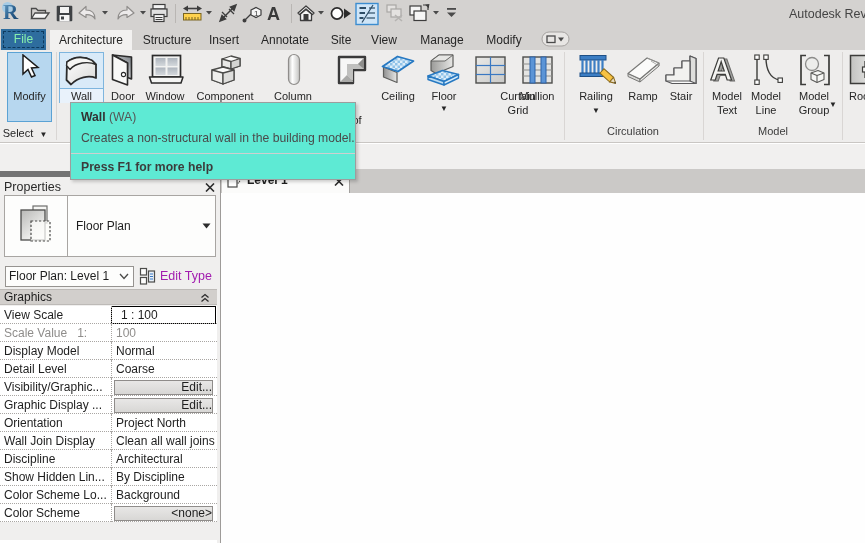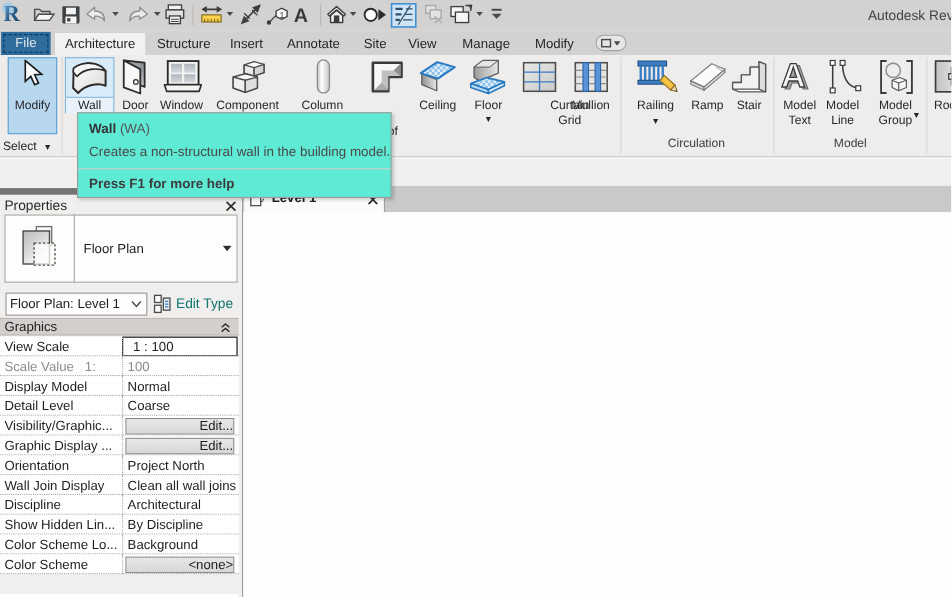--- a/index.html
+++ b/index.html
@@ -12,21 +12,21 @@
 #titlebar { left:0; top:0; width:865px; height:28px; background:#d4d2d0; }
 #tabrow { left:0; top:28px; width:865px; height:22px; background:#d4d2d0; }
 #ribbon { left:0; top:50px; width:865px; height:93px; background:#eeedec; border-bottom:1px solid #c9c6c3; }
 #optionsbar { left:0; top:144px; width:865px; height:27px; background:#f1f0ef; }
 #viewtabbar { left:221px; top:169px; width:644px; height:23.5px; background:#cbc9c7; }
 #drawarea { left:221px; top:192.5px; width:644px; height:350.5px; background:#fefefe; }
 .title { color:#444; font-size:12.5px; }
 
 
 .tab { position:absolute; top:2px; height:20px; line-height:20px; font-size:12px; color:#262626; text-align:center; }
-#filetab { left:1px; top:1px; width:45px; height:21px; background:#2e6d9e; color:#e5e5e5; }
+#filetab { left:1px; top:1px; width:45px; height:21px; background:#2e6d9e; color:#86efac; }
 #filetab .focus { position:absolute; left:2px; top:2px; right:2px; bottom:2px; border:1px dashed #0d3a5e; }
 .seltab { background:#f2f1f0; }
 .rlabel { position:absolute; width:100%; text-align:center; font-size:11px; color:#262626; line-height:13.5px; }
 .plabel { position:absolute; text-align:center; font-size:11px; color:#3c3c3c; }
 .vsep { position:absolute; top:52px; height:88px; width:1px; background:#d9d6d4; }
 
 
 #tooltip { left:70px; top:102px; width:286px; height:78px; background:#5eead4; border:1px solid #9d9d9d; box-shadow:2px 2px 3px rgba(0,0,0,0.18); font-size:12.2px; color:#444; }
 
 
@@ -446,21 +446,21 @@
         <rect x="1.5" y="1.5" width="6" height="6.5"></rect>
         <rect x="1.5" y="10.5" width="6" height="6.5"></rect>
         <rect x="9.5" y="4" width="6" height="11" fill="#e8f0f8"></rect>
       </g>
       <g stroke="#3a78c2" stroke-width="1">
           <line x1="11" y1="7" x2="14" y2="7"></line>
           <line x1="11" y1="9.5" x2="14" y2="9.5"></line>
           <line x1="11" y1="12" x2="14" y2="12"></line>
         </g>
     </svg>
-    <div class="abs" style="left:160px; top:98px; font-size:12.5px; color:#0f766e;">Edit Type</div>
+    <div class="abs" style="left:160px; top:98px; font-size:12.5px; color:#a21caf;">Edit Type</div>
 
     <div class="sechead" style="top:118px;">Graphics
       <svg class="abs" style="left:200px; top:3px;" width="10" height="10" viewBox="0 0 10 10">
           <path d="M1.5,4.5 L5,1.5 L8.5,4.5 M1.5,8.5 L5,5.5 L8.5,8.5" fill="none" stroke="#2c2c2c" stroke-width="1.3"></path>
         </svg>
     </div>
     <div id="ptable">
       <div class="prow" style="top:135px;">
         <div class="nm" style="">View Scale</div>
         <div class="abs" style="left:111px; top:0px; width:105px; height:18px; border:1.5px solid #000; background:#fff;"></div>

